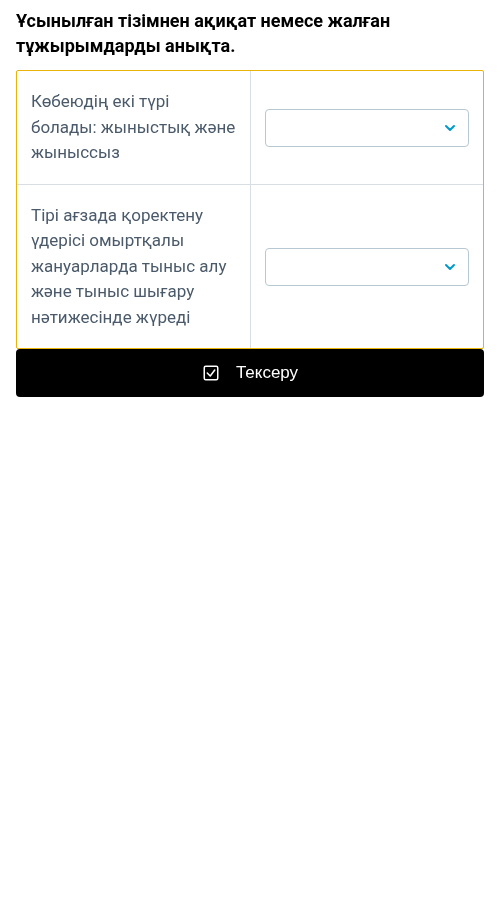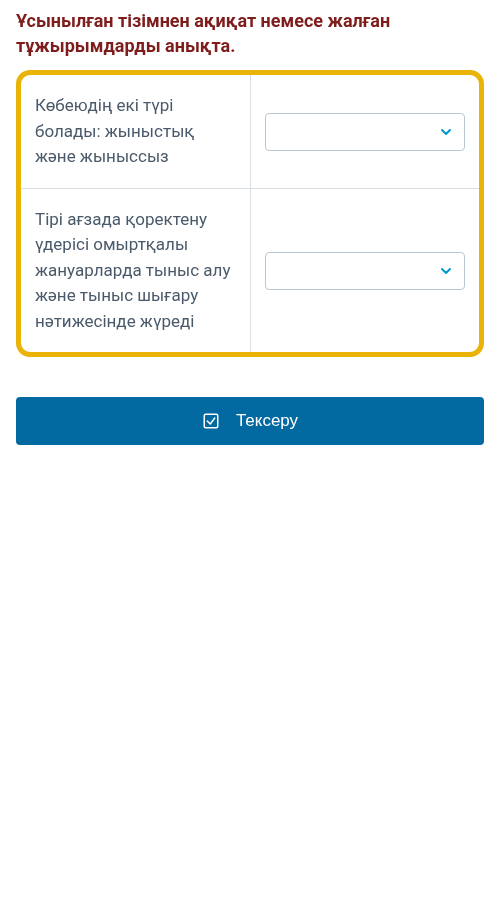--- a/index.html
+++ b/index.html
@@ -10,27 +10,27 @@
     body {
       font-family: -apple-system, BlinkMacSystemFont, 'Segoe UI', Roboto, sans-serif;
       background: #ffffff;
       width: 500px;
       padding: 8px 16px;
       color: #3a4a5a;
     }
     .question-title {
       font-size: 18px;
       font-weight: 700;
-      color: #7f1d1d;
+      color: #000000;
       margin-bottom: 12px;
       line-height: 1.4;
     }
     .table-container {
-      border: 5px solid #eab308;
-      border-radius: 14px;
+      border: 1px solid #eab308;
+      border-radius: 2px;
     }
     .table-row {
       display: flex;
       border-bottom: 1px solid #d8dee3;
     }
     .table-row:last-child {
       border-bottom: none;
     }
     .cell-text {
       flex: 1;
@@ -59,23 +59,22 @@
       padding: 0 10px;
       cursor: pointer;
     }
     .chevron-down {
       width: 16px;
       height: 16px;
       color: #0099cc;
     }
     .submit-button {
       width: 100%;
-      margin-top: 40px;
       padding: 14px;
-      background: #0369a1;
+      background: #000000;
       border: none;
       border-radius: 4px;
       color: #ffffff;
       font-size: 17px;
       display: flex;
       align-items: center;
       justify-content: center;
       gap: 16px;
       cursor: pointer;
     }

